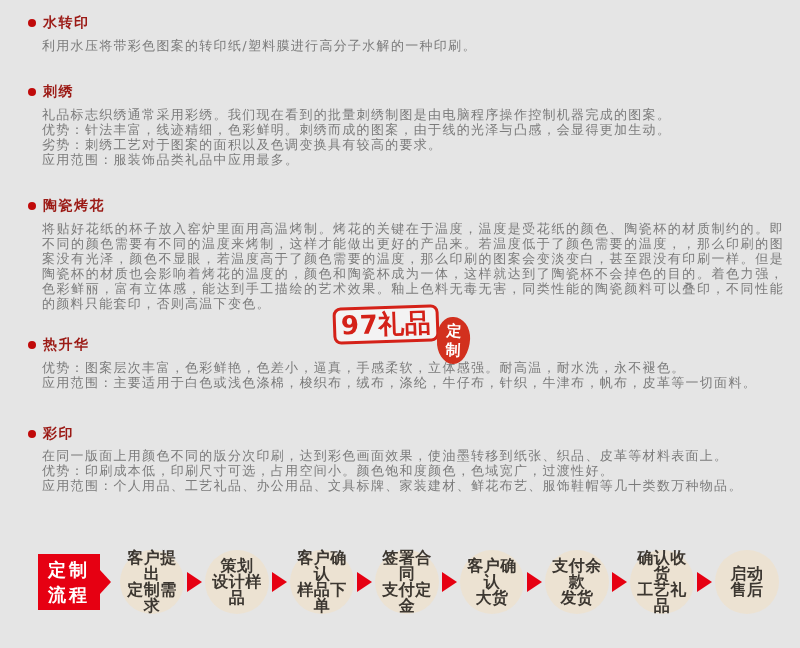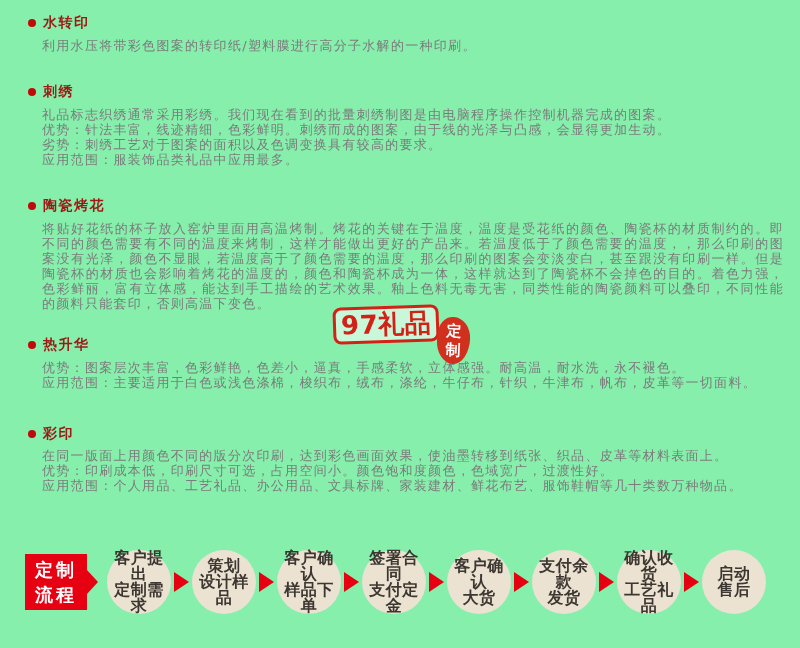--- a/index.html
+++ b/index.html
@@ -1,19 +1,19 @@
 <!DOCTYPE html>
 <html><head>
 <meta charset="utf-8">
 <style>
   html,body { margin:0; padding:0; background:#fff; }
   .page {
     position:relative;
     width:800px; height:648px;
-    background:#86efac;
+    background:#e5e5e5;
     overflow:hidden;
     font-family:"DejaVu Sans", sans-serif;
   }
   .content { padding:14px 15px 0 28px; }
 
   .sec { margin-bottom:30px; }
   .sec.s3 { margin-bottom:25px; }
   .sec.s4 { margin-bottom:35px; }
   .sec.s5 { margin-bottom:0;font-family:Liberation Mono, monospace; }
 
@@ -53,21 +53,21 @@
     font-size:15px; font-weight:bold; line-height:19px;
     display:flex; flex-direction:column; align-items:center; justify-content:center;
     border-radius:46% 54% 48% 52% / 42% 46% 56% 50%;
     transform:rotate(3deg);
     z-index:5;
   }
 
   
   .flow {
     position:absolute; left:0; top:547px; width:800px; height:70px;
-    display:flex; align-items:center; padding-left:25px; box-sizing:border-box;
+    display:flex; align-items:center; padding-left:38px; box-sizing:border-box;
   }
   .flow-label {
     position:relative;
     width:62px; height:56px; flex:0 0 auto;
     background:#e60012; color:#ffffff;
     font-size:18px; font-weight:bold; letter-spacing:3px; line-height:25px;
     display:flex; flex-direction:column; align-items:center; justify-content:center;
     margin-right:20px;
   }
   .flow-label::after {

